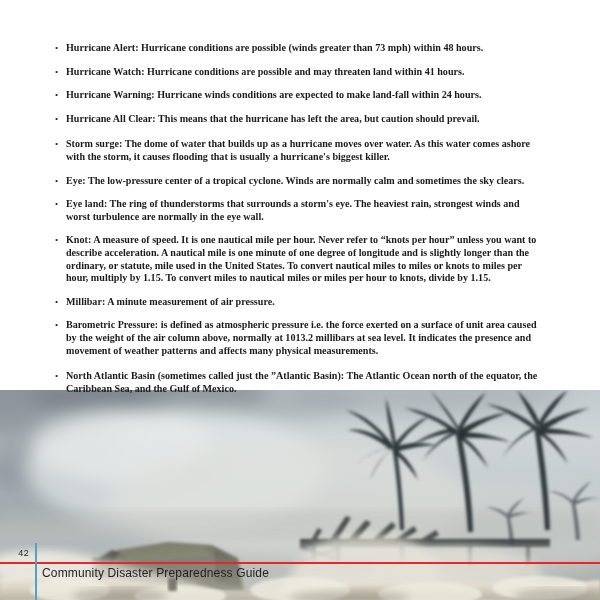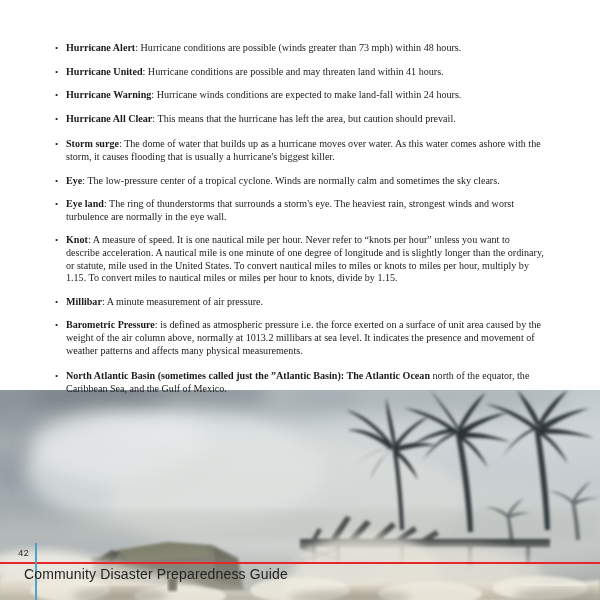--- a/index.html
+++ b/index.html
@@ -43,21 +43,21 @@
     top: 0;
     font-size: 9px;
     line-height: 12.6px;
     color: #1b1b1b;
   }
   .entry .term {
     font-weight: bold;
     margin-top: 24px;
   }
   .entry .rest {
-    font-weight: normal;
+    font-weight: bold;
   }
 
   
   .entry.gap-lg { margin-bottom: 13px; }
 
   
   #photo {
     position: absolute;
     left: 0;
     top: 390px;
@@ -91,24 +91,24 @@
     position: absolute;
     left: 18px;
     top: 549px;
     font-family: Liberation Mono, monospace;
     font-size: 9px;
     color: #2b2b2b;
     z-index: 21;
   }
   #footer-text {
     position: absolute;
-    left: 24px;
+    left: 42px;
     top: 566px;
     font-family: "Liberation Sans", sans-serif;
-    font-size: 14px;
+    font-size: 12px;
     letter-spacing: 0.15px;
     color: #232323;
     z-index: 21;
     white-space: nowrap;
   }
 </style>
 </head>
 <body>
 
 <div id="page">
@@ -299,21 +299,21 @@
     </svg>
   </div>
 
   <div id="glossary">
 
     <p class="entry">
       <span class="bullet">•</span><span class="term">Hurricane Alert</span><span class="rest">: Hurricane conditions are possible (winds greater than 73 mph) within 48 hours.</span>
     </p>
 
     <p class="entry">
-      <span class="bullet">•</span><span class="term">Hurricane United</span><span class="rest">: Hurricane conditions are possible and may threaten land within 41 hours.</span>
+      <span class="bullet">•</span><span class="term">Hurricane Watch</span><span class="rest">: Hurricane conditions are possible and may threaten land within 41 hours.</span>
     </p>
 
     <p class="entry">
       <span class="bullet">•</span><span class="term">Hurricane Warning</span><span class="rest">: Hurricane winds conditions are expected to make land-fall within 24 hours.</span>
     </p>
 
     <p class="entry gap-lg">
       <span class="bullet">•</span><span class="term">Hurricane All Clear</span><span class="rest">: This means that the hurricane has left the area, but caution should prevail.</span>
     </p>
 

